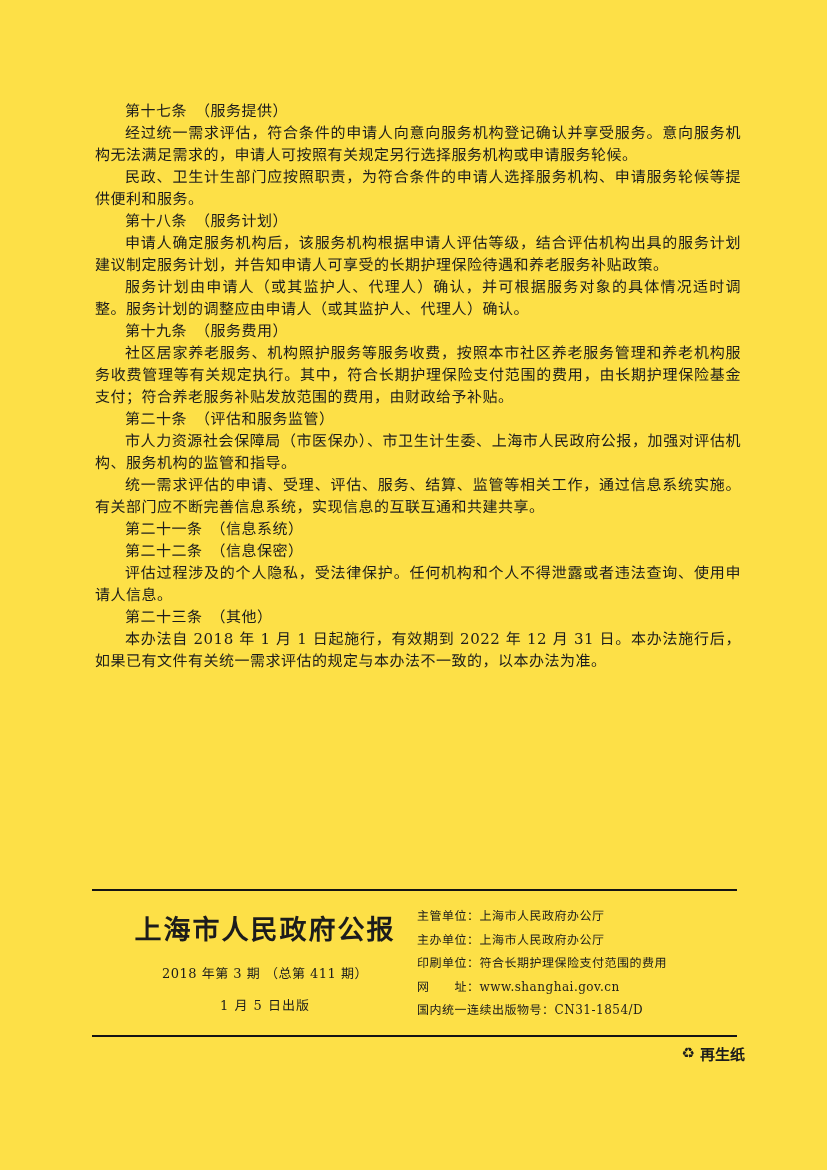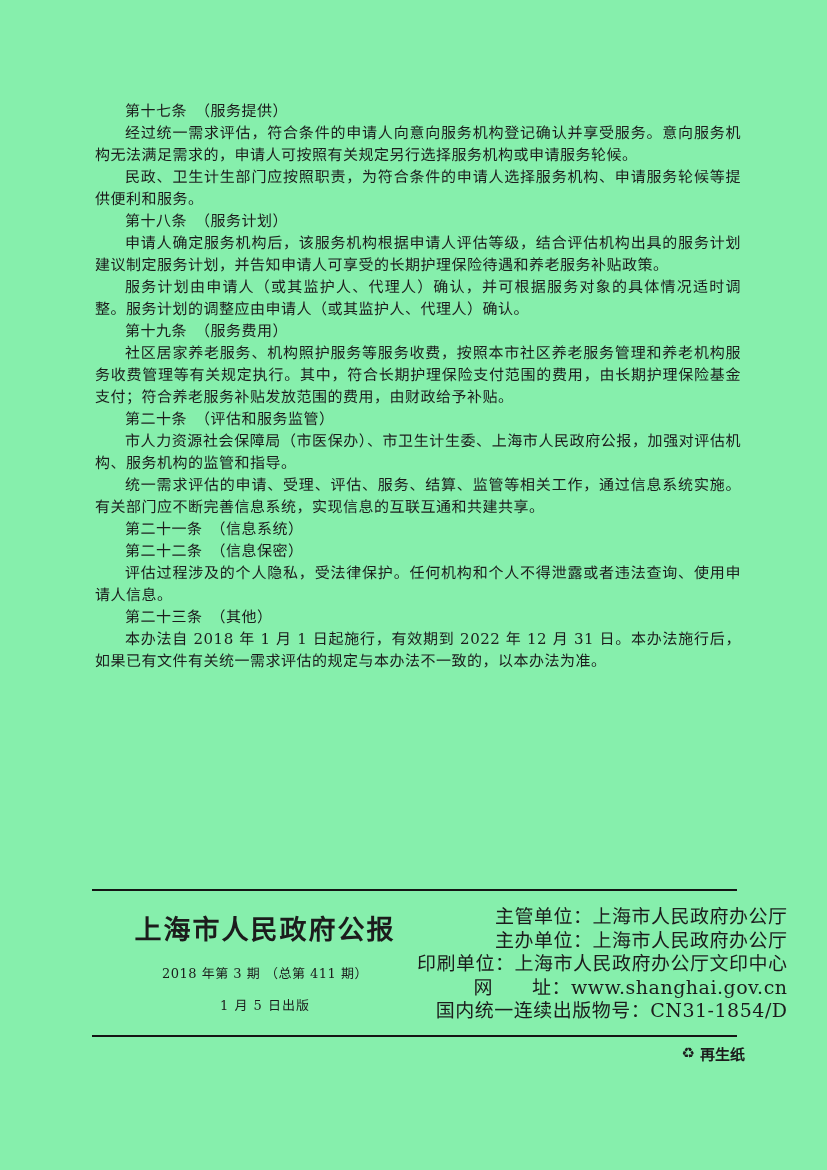--- a/index.html
+++ b/index.html
@@ -4,21 +4,21 @@
 <style>
   html, body {
     margin: 0;
     padding: 0;
     background: #ffffff;
   }
   .page {
     position: relative;
     width: 827px;
     height: 1170px;
-    background: #86efac;
+    background: #fde047;
     font-family: "DejaVu Serif", "Liberation Serif", serif;
     color: #1c1c1c;
     overflow: hidden;
   }
   
   .article {
     position: absolute;
     left: 95px;
     top: 100px;
     width: 646px;
@@ -65,24 +65,23 @@
     margin-top: 13px;
     font-size: 13px;
     letter-spacing: 1px;
     white-space: nowrap;
   }
   
   .pubinfo {
     position: absolute;
     left: 417px;
     top: 905px;
-    font-size: 19px;
+    font-size: 12px;
     line-height: 23.5px;
     letter-spacing: 0.5px;
-    text-align: right;
   }
   .info-line { white-space: nowrap; }
   
   .recycle {
     position: absolute;
     right: 82px;
     top: 1043px;
     display: flex;
     align-items: center;
     gap: 5px;
@@ -125,21 +124,21 @@
 
   <div class="masthead">
     <div class="gz-title">上海市人民政府公报</div>
     <div class="gz-issue">2018 年第 3 期 （总第 411 期）</div>
     <div class="gz-date">1 月 5 日出版</div>
   </div>
 
   <div class="pubinfo">
     <div class="info-line">主管单位：上海市人民政府办公厅</div>
     <div class="info-line">主办单位：上海市人民政府办公厅</div>
-    <div class="info-line">印刷单位：上海市人民政府办公厅文印中心</div>
+    <div class="info-line">印刷单位：符合长期护理保险支付范围的费用</div>
     <div class="info-line">网　　址：www.shanghai.gov.cn</div>
     <div class="info-line">国内统一连续出版物号：CN31-1854/D</div>
   </div>
 
   <div class="rule rule-bottom"></div>
 
   <div class="recycle">
     <span class="recycle-icon">♻</span>
     <span>再生纸</span>
   </div>

